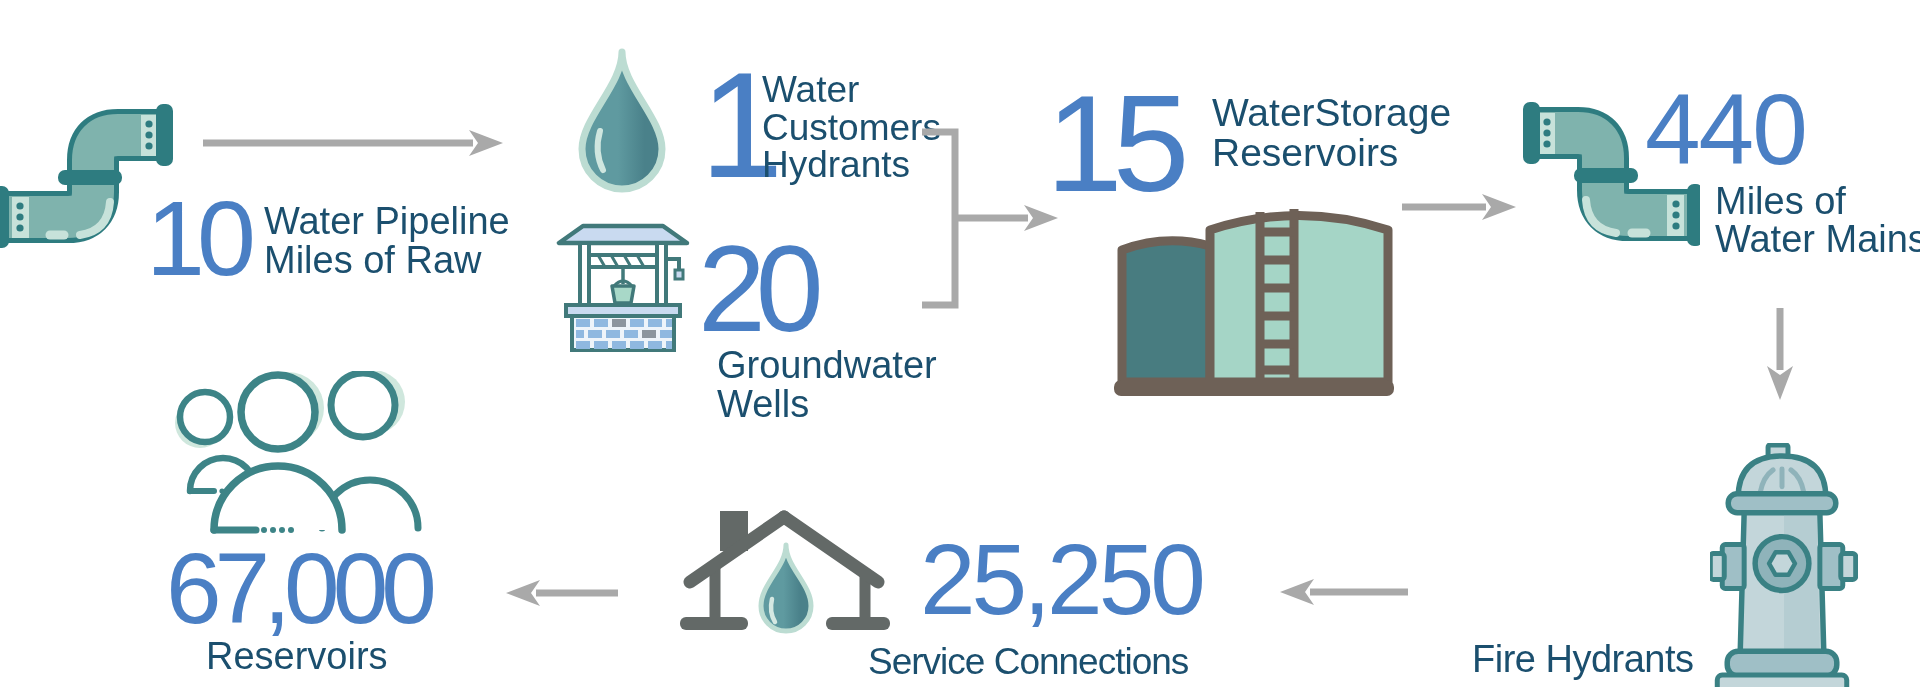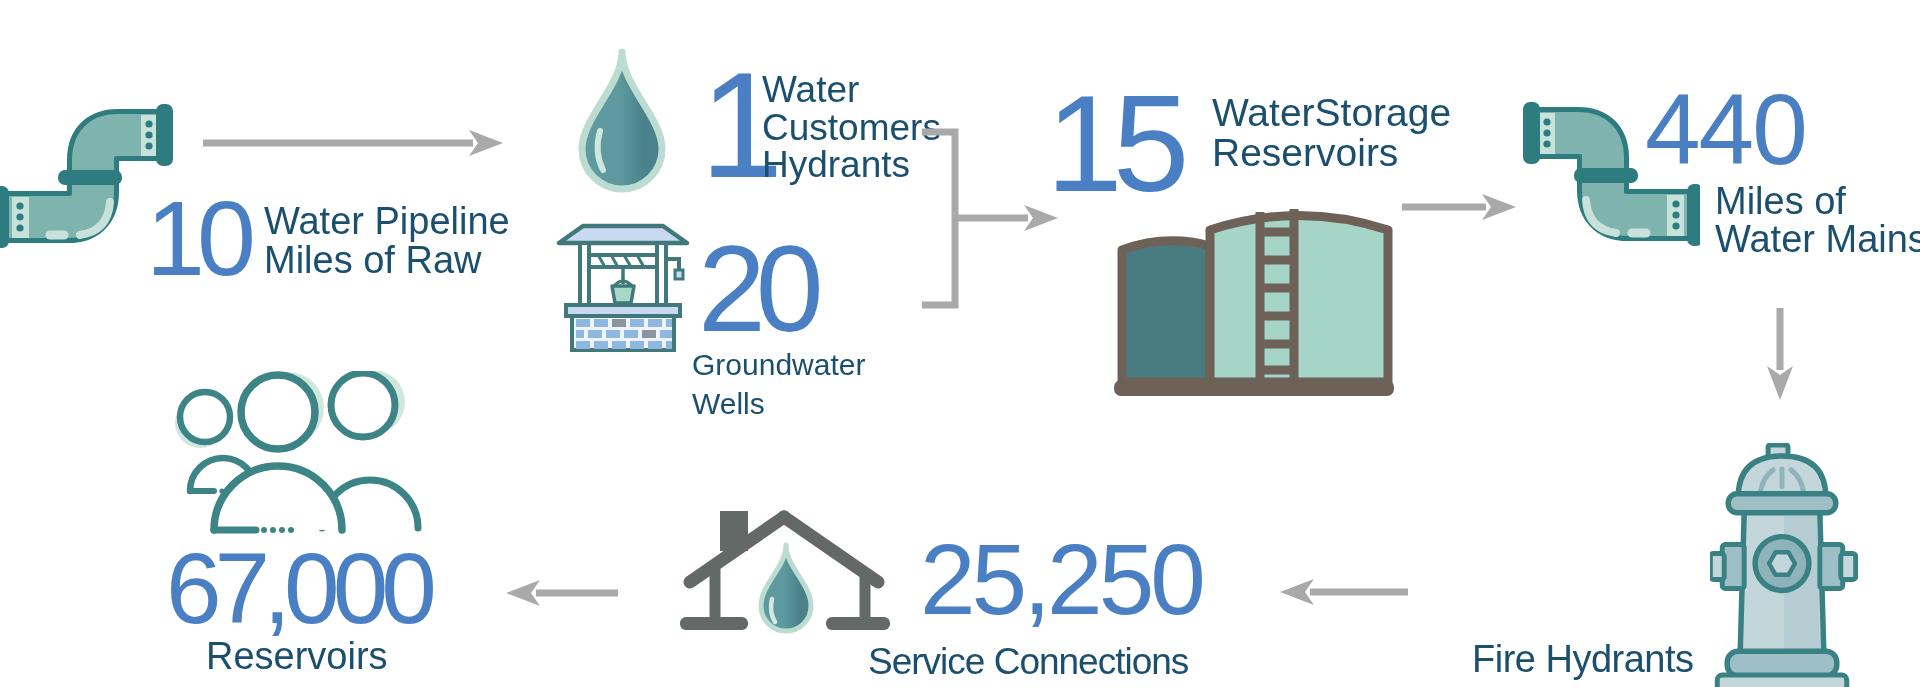--- a/index.html
+++ b/index.html
@@ -97,21 +97,21 @@
       <rect x="104" y="108" width="12" height="8" fill="#8fb8e0"></rect>
     <rect x="20" y="119" width="14" height="8" fill="#8fb8e0"></rect>
       <rect x="38" y="119" width="14" height="8" fill="#8fb8e0"></rect>
     <rect x="56" y="119" width="14" height="8" fill="#8fb8e0"></rect>
       <rect x="74" y="119" width="14" height="8" fill="#8fb8e0"></rect>
     <rect x="92" y="119" width="14" height="8" fill="#8fb8e0"></rect>
       <rect x="110" y="119" width="6" height="8" fill="#8fb8e0"></rect>
   </svg>
 
   <div class="num" style="left:698px;top:228px;font-size:122px;letter-spacing:-10px">20</div>
-  <div class="lbl" style="left:692px;top:346px;font-size:30px;line-height:38.5px">
+  <div class="lbl" style="left:717px;top:346px;font-size:38px;line-height:38.5px">
     <span>Groundwater</span>
     <span>Wells</span>
   </div>
 
   <svg class="abs" style="left:918px;top:126px" width="142" height="186" viewBox="0 0 142 186">
     <polyline points="4,6 37,6 37,179 4,179" fill="none" stroke="#a9a9a9" stroke-width="7"></polyline>
     <path d="M37,92 H110" stroke="#a9a9a9" stroke-width="7" fill="none"></path>
     <path d="M106,79 L140,92 L106,105 L115,92 Z" fill="#a9a9a9"></path>
   </svg>
 

